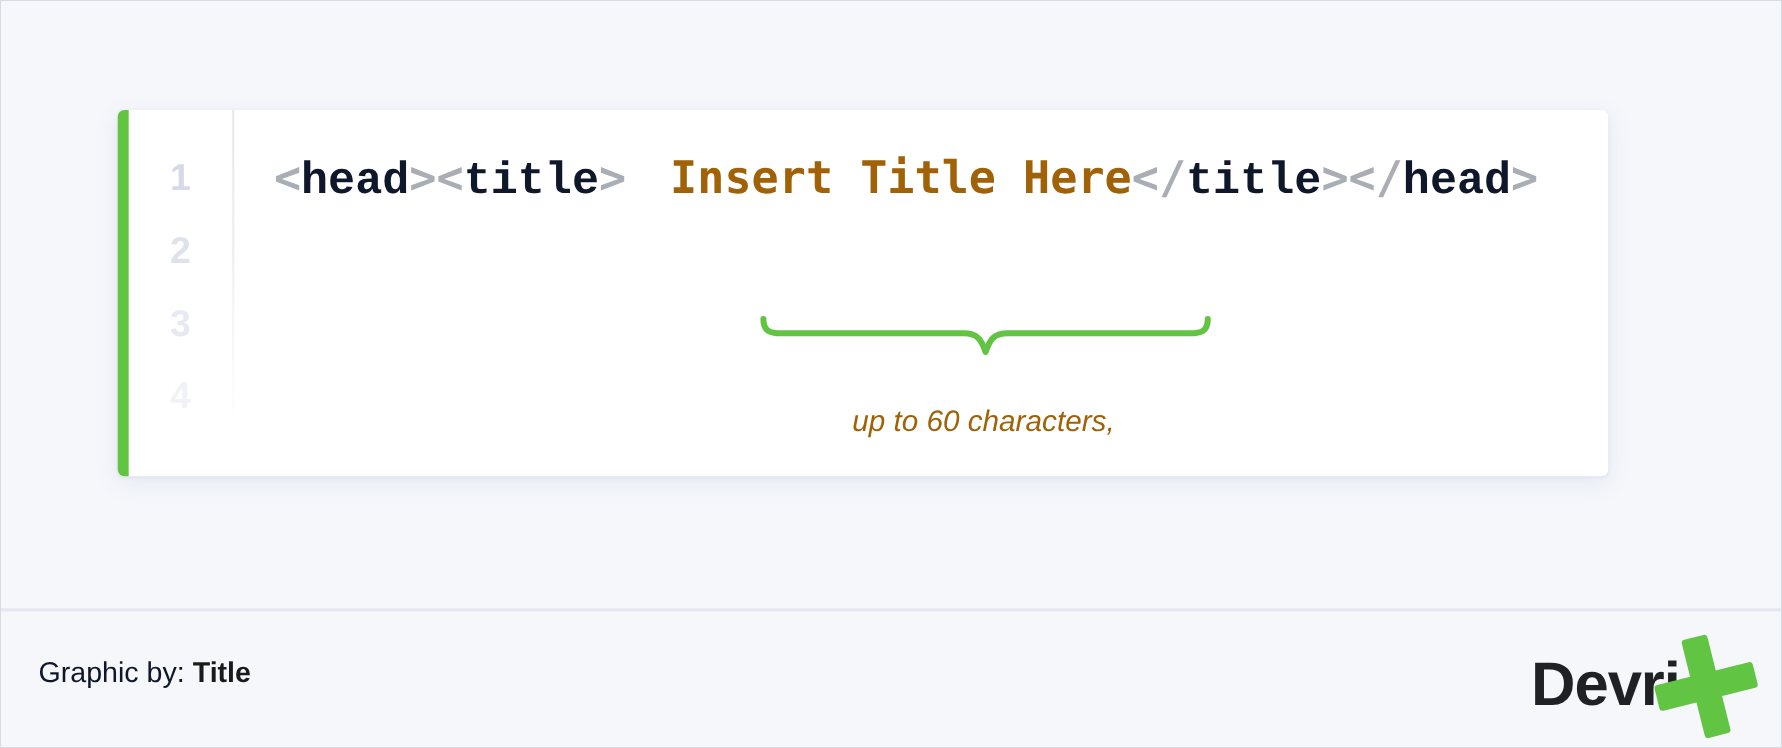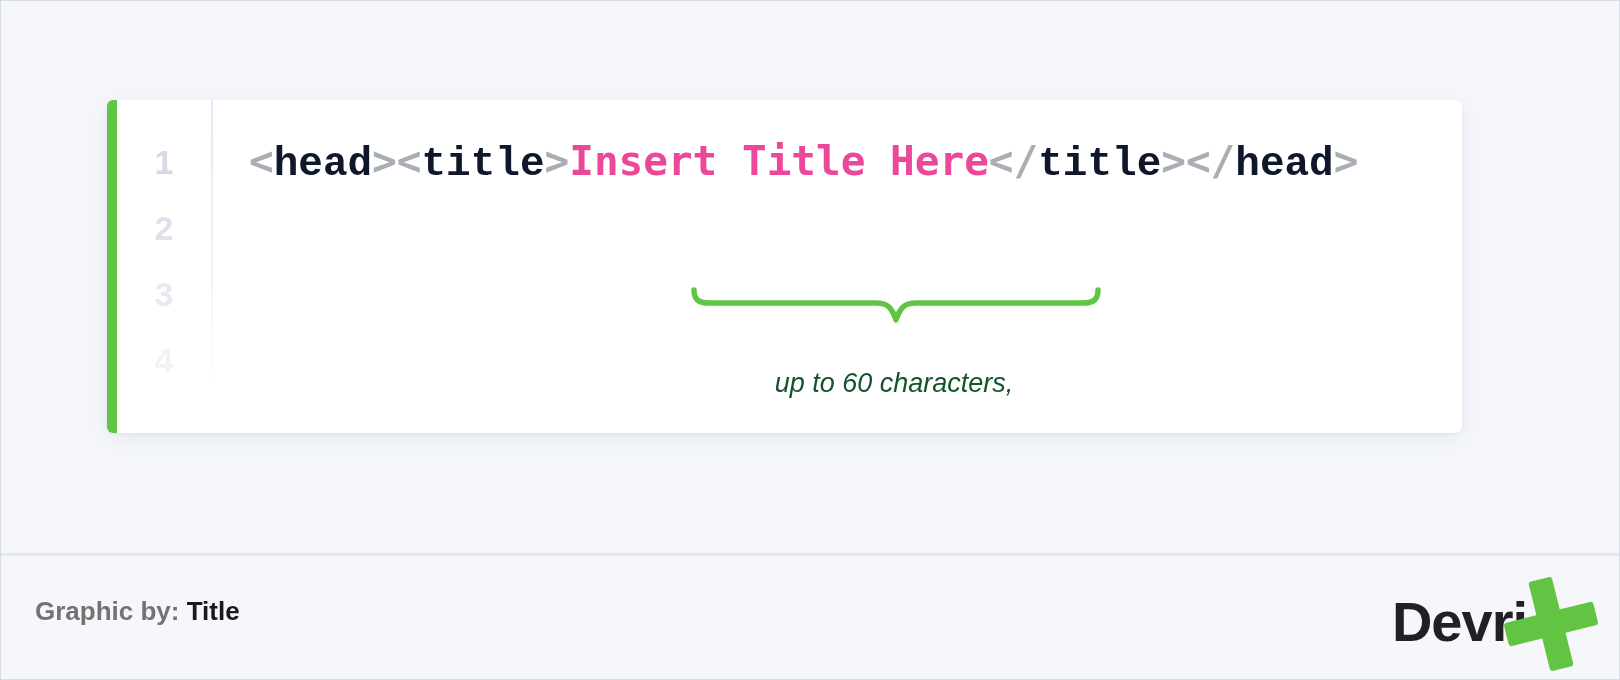--- a/index.html
+++ b/index.html
@@ -106,21 +106,21 @@
     top: 38px;
     font-family: "DejaVu Sans Mono", "Liberation Mono", monospace;
     font-size: 41px;
     font-weight: 700;
     letter-spacing: 0px;
     white-space: nowrap;
     line-height: 1.15;
   }
   .tok-bracket { color: #a9adb4; }
   .tok-tag     { color: #0f172a; font-family: Liberation Mono, monospace; }
-  .tok-text    { color: #ec4899; }
+  .tok-text    { color: #a16207; margin-left: 40px; }
 
   
   .brace-wrap {
     position: absolute;
     left: 583px;
     top: 186px;
     width: 412px;
     height: 40px;
   }
   .brace-wrap svg { display: block; width: 100%; height: 100%; }
@@ -128,42 +128,42 @@
   
   .annotation {
     position: absolute;
     left: 487px;
     top: 258px;
     width: 600px;
     text-align: center;
     font-family: "Liberation Sans", sans-serif;
     font-style: italic;
     font-size: 27px;
-    color: #14532d;
+    color: #a16207;
     line-height: 50px;
   }
 
   
   .footer {
     position: absolute;
     left: 0;
     top: 555px;
     width: 100%;
     height: 123px;
     background: #f5f7fb;
   }
   .credit {
     position: absolute;
     left: 34px;
     top: 42px;
     font-size: 26px;
     line-height: 1;
     white-space: nowrap;
   }
-  .credit-label { color: #737373; font-weight: 700; margin-top: 30px; }
+  .credit-label { color: #0f172a; font-weight: 400; margin-top: 30px; }
   .credit-brand { color: #1a1a1a; font-weight: 700; }
 
   .logo {
     position: absolute;
     right: 0px;
     top: 16px;
     width: 240px;
     height: 100px;
   }
   .logo-word {

